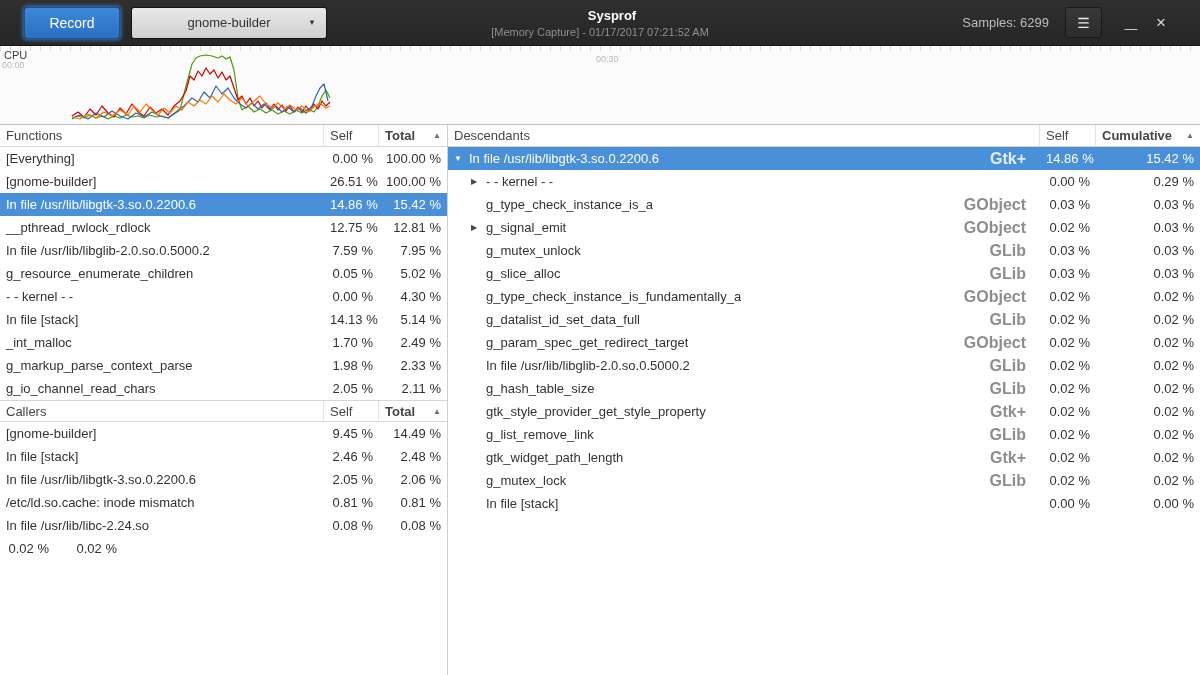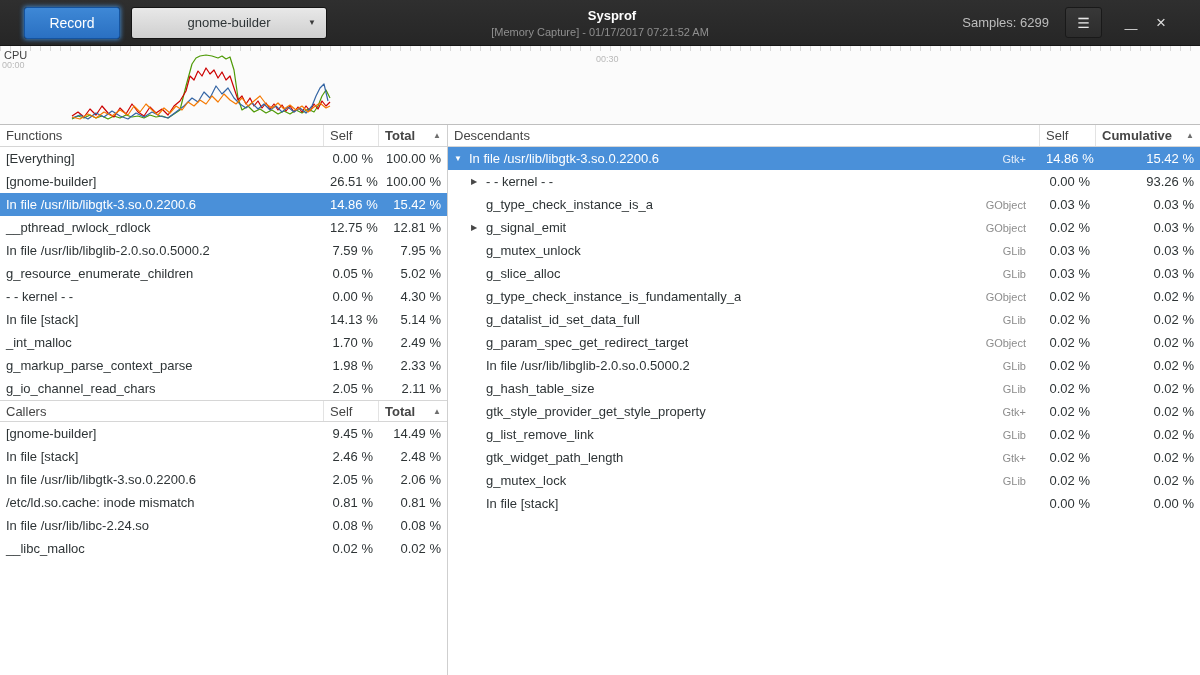--- a/index.html
+++ b/index.html
@@ -80,21 +80,21 @@
 
   
   .col-dname { flex:1 1 auto; min-width:0; }
   .col-dself { flex:0 0 56px; width:56px; }
   .col-dcum { flex:0 0 104px; width:104px; }
 
   .dname { display:flex; align-items:center; min-width:0; padding-left:calc(6px + var(--indent,0)*17px); }
   .expander { flex:0 0 15px; width:15px; font-size:8px; color:#474747; }
   .row.selected .expander { color:#ffffff; }
   .fn { flex:0 1 auto; overflow:hidden; white-space:nowrap; }
-  .lib { margin-left:auto; padding:0 8px 0 10px; color:#8d8d8d; font-size:11px; flex:0 0 auto; }
+  .lib { margin-left:auto; padding:0 8px 0 10px; color:#8d8d8d; font-size:16px; flex:0 0 auto;font-weight:bold; }
   .row.selected .lib { color:#e3edf9; }
 </style>
 </head>
 <body>
 
 <div class="app">
 
   <header class="headerbar">
     <button class="record-btn">Record</button>
     <button class="process-btn">
@@ -259,21 +259,20 @@
               <div class="cell col-total num">0.81 %</div>
             </div>
 
             <div class="row">
               <div class="cell col-name">In file /usr/lib/libc-2.24.so</div>
               <div class="cell col-self num">0.08 %</div>
               <div class="cell col-total num">0.08 %</div>
             </div>
 
             <div class="row">
-              <div class="cell col-name">__libc_malloc</div>
               <div class="cell col-self num">0.02 %</div>
               <div class="cell col-total num">0.02 %</div>
             </div>
 
         </div>
       </section>
 
     </div>
 
     <div class="right-pane">
@@ -302,21 +301,21 @@
               <div class="cell col-dcum num">15.42 %</div>
             </div>
 
             <div class="row" style="--indent: 1;">
               <div class="cell col-dname dname">
                 <span class="expander">▶</span>
                 <span class="fn">- - kernel - -</span>
                 <span class="lib"></span>
               </div>
               <div class="cell col-dself num">0.00 %</div>
-              <div class="cell col-dcum num">93.26 %</div>
+              <div class="cell col-dcum num">0.29 %</div>
             </div>
 
             <div class="row" style="--indent: 1;">
               <div class="cell col-dname dname">
                 <span class="expander"></span>
                 <span class="fn">g_type_check_instance_is_a</span>
                 <span class="lib">GObject</span>
               </div>
               <div class="cell col-dself num">0.03 %</div>
               <div class="cell col-dcum num">0.03 %</div>

